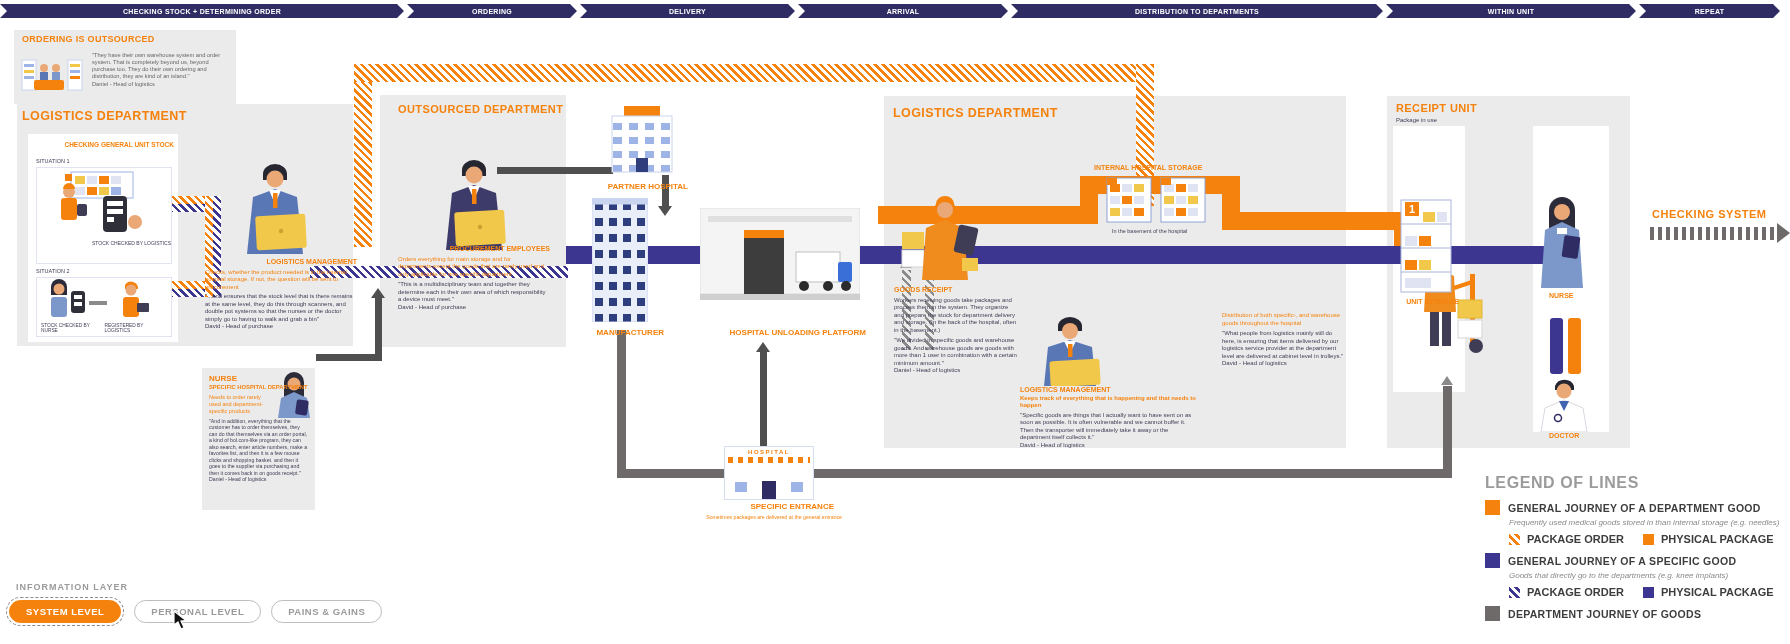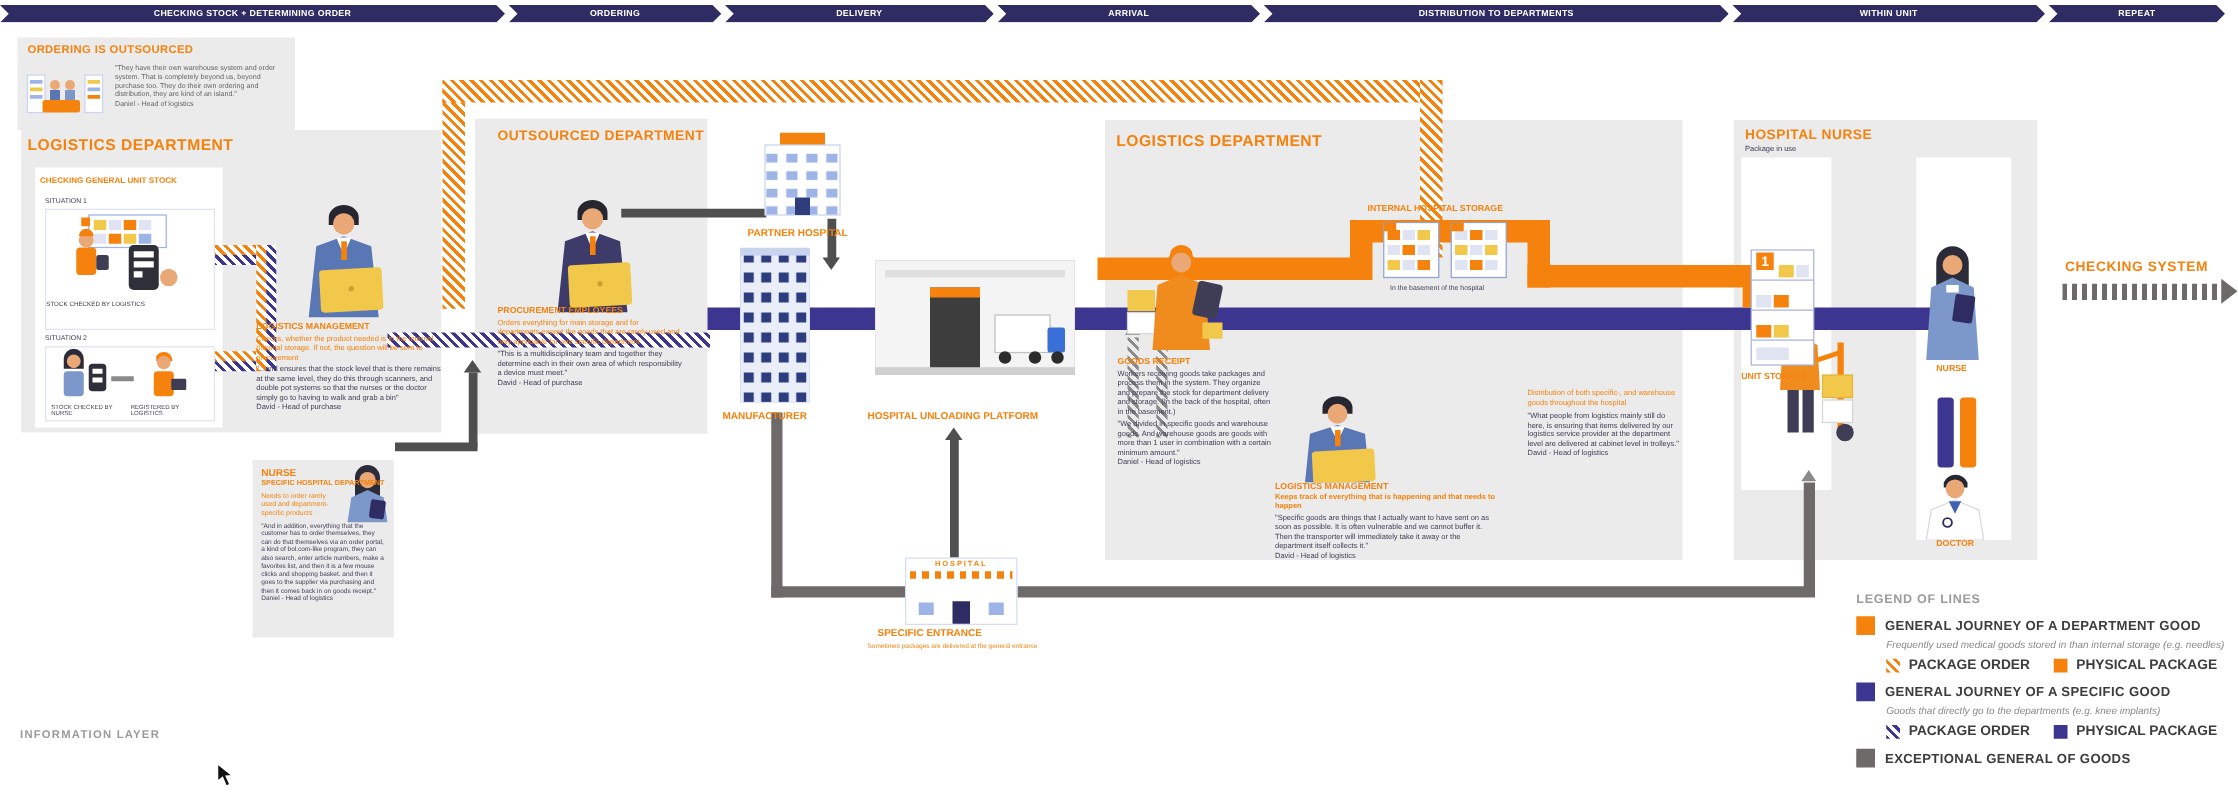--- a/index.html
+++ b/index.html
@@ -16,21 +16,21 @@
   .panel{position:absolute;background:#ebebeb;z-index:0;}
   .wcard{position:absolute;background:#fff;}
   .sec-title{position:absolute;color:#f5820d;font-weight:bold;letter-spacing:.4px;z-index:2;}
 
   
   .tb{position:absolute;z-index:3;line-height:1.25;}
   .t-ob{color:#f5820d;font-weight:bold;}
   .t-o{color:#f5820d;}
   .t-n{color:#3f3d56;}
   .t-nb{color:#3f3d56;font-weight:bold;}
-  .ctr{text-align:left;}
+  .ctr{text-align:right;}
   .fs48{font-size:4.8px;} .fs5{font-size:5px;} .fs52{font-size:5.2px;} .fs55{font-size:5.5px;}
   .fs57{font-size:5.7px;} .fs6{font-size:6px;} .fs65{font-size:6.5px;} .fs7{font-size:7px;}
   .fs8{font-size:8px;} .mt2{margin-top:2px;} .mt3{margin-top:3px;}
 
   
   .band{position:absolute;z-index:1;}
   .sol-o{background:#f5820d;} .sol-p{background:#3d3690;} .sol-g{background:#6e6a6a;}
   .hatch-o{background:repeating-linear-gradient(45deg,#f5820d 0 2.5px,#fff 2.5px 5.5px);}
   .hatch-p{background:repeating-linear-gradient(45deg,#3d3690 0 2.5px,#fff 2.5px 5.5px);}
   .hatch-g{background:repeating-linear-gradient(45deg,#8a8a8a 0 2.5px,rgba(255,255,255,0) 2.5px 5.5px);}
@@ -48,21 +48,21 @@
   
   .entrance{position:absolute;left:724px;top:446px;width:88px;height:52px;background:#fff;border:1px solid #d5ddf1;z-index:2;}
   .ent-sign{text-align:center;color:#f5820d;font-size:6px;font-weight:bold;letter-spacing:1.5px;margin-top:2px;}
   .ent-awning{height:6px;margin:2px 3px 0;background:repeating-linear-gradient(90deg,#f5820d 0 5px,#fff 5px 10px);}
   .ent-door{position:absolute;left:37px;bottom:0;width:14px;height:18px;background:#2f2c64;}
   .ent-win{position:absolute;bottom:7px;width:12px;height:10px;background:#9fb4e6;}
   .ent-win.w1{left:10px;} .ent-win.w2{right:10px;}
 
   
   .legend{position:absolute;left:1485px;top:474px;width:302px;z-index:3;}
-  .lg-title{color:#9b9b9b;font-weight:bold;font-size:10px;letter-spacing:.6px;}
+  .lg-title{color:#9b9b9b;font-weight:bold;font-size:16px;letter-spacing:.6px;}
   .lg-row{display:flex;align-items:center;gap:8px;margin-top:8px;}
   .lg-main{color:#3d3d3d;font-weight:bold;font-size:10.5px;letter-spacing:.3px;}
   .lg-sub{color:#8a8a8a;font-style:italic;font-size:8px;margin:3px 0 0 24px;}
   .lg-subrow{display:flex;align-items:center;gap:7px;margin:6px 0 0 24px;}
   .lg-small{color:#3d3d3d;font-weight:bold;font-size:11px;}
   .sq16{width:15px;height:15px;flex:0 0 15px;}
   .sq11{width:11px;height:11px;flex:0 0 11px;}
 
   
   .il-title{position:absolute;left:16px;top:582px;color:#9b9b9b;font-weight:bold;font-size:9px;letter-spacing:1px;z-index:3;}
@@ -418,21 +418,21 @@
       <rect x="12" y="68" width="9" height="34" fill="#3f3d56"></rect>
         <rect x="24" y="68" width="9" height="34" fill="#3f3d56"></rect>
       <rect x="52" y="30" width="5" height="70" fill="#f5820d"></rect>
       <line x1="36" y1="44" x2="54" y2="38" stroke="#f5820d" stroke-width="4"></line>
       <rect x="40" y="56" width="24" height="18" fill="#f2c84b" stroke="#e0b63a"></rect>
       <rect x="40" y="76" width="24" height="18" fill="#fff" stroke="#d5d5d5"></rect>
       <circle cx="58" cy="102" r="7" fill="#3f3d56"></circle>
     </svg>
   </div>
 
-  <div class="sec-title" style="left:1396px;top:102px;font-size:11px;">HOSPITAL NURSE</div>
+  <div class="sec-title" style="left:1396px;top:102px;font-size:11px;">RECEIPT UNIT</div>
   <div class="tb t-n fs6" style="left:1396px;top:117px;">Package in use</div>
   <div class="svgwrap" style="left:1395px;top:198px;">
     <svg width="62" height="96" viewBox="0 0 62 96">
       <rect x="6" y="2" width="50" height="92" fill="#fff" stroke="#aab4da"></rect>
       <line x1="6" y1="26" x2="56" y2="26" stroke="#aab4da"></line>
         <line x1="6" y1="50" x2="56" y2="50" stroke="#aab4da"></line>
         <line x1="6" y1="74" x2="56" y2="74" stroke="#aab4da"></line>
       <rect x="28" y="14" width="12" height="10" fill="#f2c84b"></rect>
         <rect x="42" y="14" width="10" height="10" fill="#dfe3f2"></rect>
       <rect x="10" y="38" width="12" height="10" fill="#dfe3f2"></rect>
@@ -492,24 +492,31 @@
     </div>
     <div class="lg-sub">Goods that directly go to the departments (e.g. knee implants)</div>
     <div class="lg-subrow">
       <div class="sq11 hatch-p"></div>
       <div class="lg-small">PACKAGE ORDER</div>
       <div class="sq11 sol-p" style="margin-left:12px;"></div>
       <div class="lg-small">PHYSICAL PACKAGE</div>
     </div>
     <div class="lg-row">
       <div class="sq16 sol-g"></div>
-      <div class="lg-main">EXCEPTIONAL GENERAL OF GOODS</div>
+      <div class="lg-main">DEPARTMENT JOURNEY OF GOODS</div>
     </div>
   </div>
 
   <div class="il-title">INFORMATION LAYER</div>
+  <div class="il-btns">
+    <div class="sel-wrap">
+      <button class="btn btn-active">SYSTEM LEVEL</button>
+    </div>
+    <button class="btn btn-idle">PERSONAL LEVEL</button>
+    <button class="btn btn-idle">PAINS &amp; GAINS</button>
+  </div>
   <div class="cursor">
     <svg width="16" height="20" viewBox="0 0 16 20">
       <path d="M2 1 L2 15 L6 12 L9 19 L12 17.5 L9 11 L14 10.5 Z" fill="#111" stroke="#fff" stroke-width="1.2"></path>
     </svg>
   </div>
 
 </div>
 
 </body></html>

